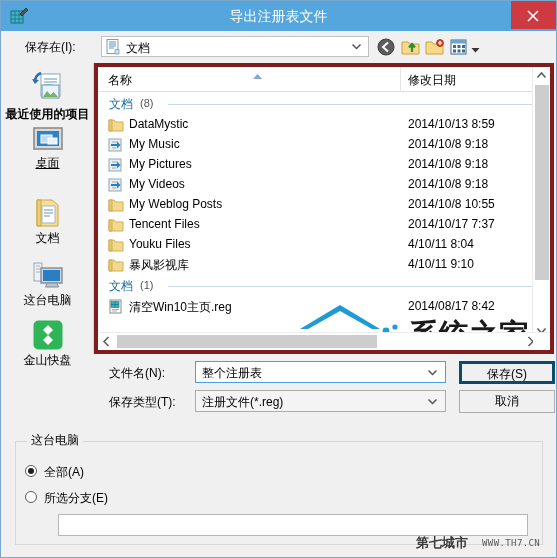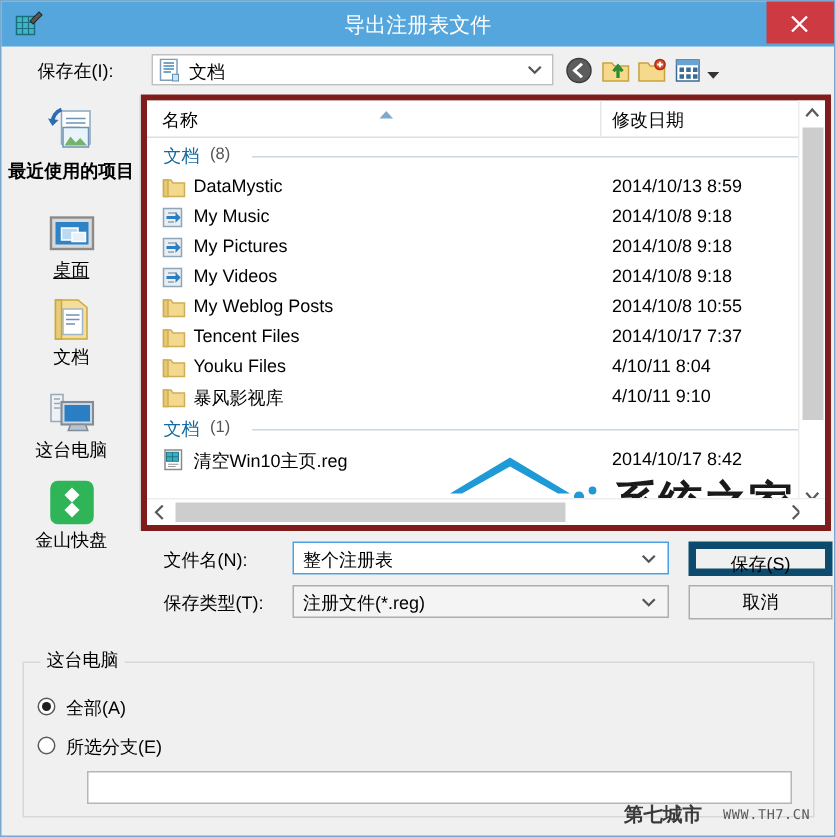--- a/index.html
+++ b/index.html
@@ -68,21 +68,21 @@
 
   
   .fld-label{position:absolute;font-size:12px;}
   .combo{position:absolute;height:22px;box-sizing:border-box;cursor:pointer;}
   .combo .ctext{position:absolute;left:6px;top:3px;font-size:12px;}
   .combo .cchev{position:absolute;right:7px;top:5px;}
   .combo.focus{background:#fff;border:1px solid #4a9fe0;}
   .combo.plain{background:#f4f4f4;border:1px solid #adadad;}
   .btn{position:absolute;width:96px;height:23px;box-sizing:border-box;text-align:center;font-size:12px;
     line-height:21px;cursor:pointer;}
-  .btn.def{background:#f0f0f0;border:5px solid #0c4a6e;}
+  .btn.def{background:#f0f0f0;border:3px solid #0c4a6e;}
   .btn.norm{background:#f0f0f0;border:1px solid #adadad;}
 
   
   .gbox{position:absolute;left:14px;top:440px;width:528px;height:104px;border:1px solid #d8d8d8;box-sizing:border-box;}
   .gbox-title{position:absolute;left:26px;top:431px;background:#f0f0f0;padding:0 4px;font-size:12px;}
   .radio{position:absolute;cursor:pointer;}
   .radio .circle{position:absolute;left:0;top:1px;width:12px;height:12px;border:1px solid #5a5a5a;border-radius:50%;background:#fff;box-sizing:border-box;}
   .radio .dot{position:absolute;left:3px;top:4px;width:6px;height:6px;border-radius:50%;background:#1f1f1f;}
   .radio .rlbl{position:absolute;left:19px;top:0;font-size:12px;white-space:nowrap;}
   .branch-input{position:absolute;left:57px;top:513px;width:470px;height:22px;background:#fff;border:1px solid #b5b5b5;box-sizing:border-box;}
@@ -183,21 +183,21 @@
           <path d="M13 8h13M13 11h13M13 14h9" stroke="#6f93b4" stroke-width="1.1"></path>
           <rect x="11" y="14" width="17" height="13" fill="#e9f3fb" stroke="#6f93b4"></rect>
           <path d="M12 26l4-6 3.5 4 3-3 4.5 5z" fill="#74b46a"></path>
           <path d="M10 2 A9 9 0 0 0 4 11" stroke="#2a6db0" stroke-width="2.6" fill="none"></path>
           <path d="M1 8 L4 13 L8 9 Z" fill="#2a6db0"></path>
         </svg>
       </div>
       <div class="lbl">最近使用的项目</div>
     </div>
 
-    <div class="place" style="top:72px;text-decoration:underline;">
+    <div class="place" style="top:55px;text-decoration:underline;">
       <div class="pic">
         <svg width="32" height="28" viewBox="0 0 32 28">
           <rect x="2" y="2" width="28" height="21" fill="#d9d9d9" stroke="#8b8b8b" stroke-width="1.6"></rect>
           <rect x="5" y="5" width="22" height="15" fill="#2e83c6"></rect>
           <rect x="9" y="9" width="11" height="8" fill="#bcd9ef" stroke="#fff"></rect>
           <rect x="16" y="12" width="9" height="6" fill="#e6f1fa" stroke="#fff"></rect>
         </svg>
       </div>
       <div class="lbl">桌面</div>
     </div>
@@ -358,21 +358,21 @@
     <div class="row" style="top:230px;">
       <span class="icn">
         <svg width="16" height="16" viewBox="0 0 16 16">
           <rect x="2" y="1" width="11" height="13" fill="#fff" stroke="#8a8a8a"></rect>
           <rect x="3" y="2.5" width="8" height="6" fill="#37b0c4" stroke="#1b6e7d" stroke-width="0.6"></rect>
           <path d="M3 5.5h8M7 2.5v6" stroke="#1b6e7d" stroke-width="0.6"></path>
           <path d="M4 10.5h7M4 12h5" stroke="#999" stroke-width="0.8"></path>
         </svg>
       </span>
       <span class="nm">清空Win10主页.reg</span>
-      <span class="dt">2014/10/17 8:42</span>
+      <span class="dt">2014/08/17 8:42</span>
     </div>
 
     <div class="wm wm-main">
       <svg width="270" height="66" viewBox="0 0 270 66">
         <g fill="#1e9ad6">
           <path d="M6 30 L46 6 L86 30 L78 30 L46 12 L14 30 Z"></path>
           <rect x="20" y="33" width="52" height="7"></rect>
           <rect x="20" y="44" width="52" height="7"></rect>
           <rect x="20" y="55" width="52" height="6"></rect>
           <rect x="3" y="33" width="10" height="28"></rect>

